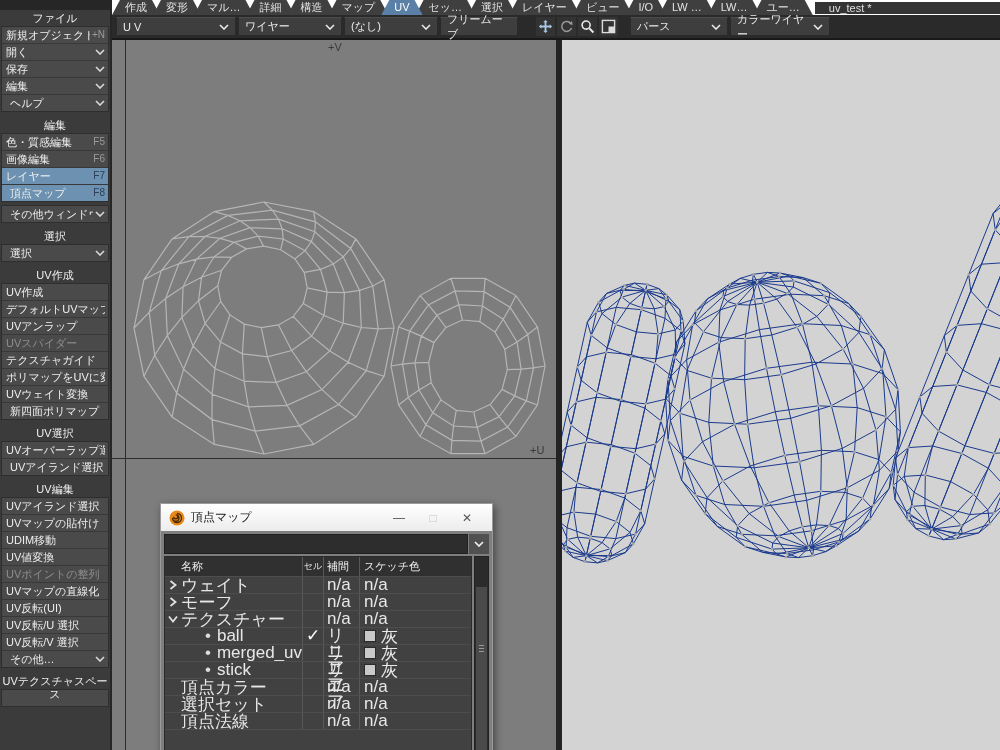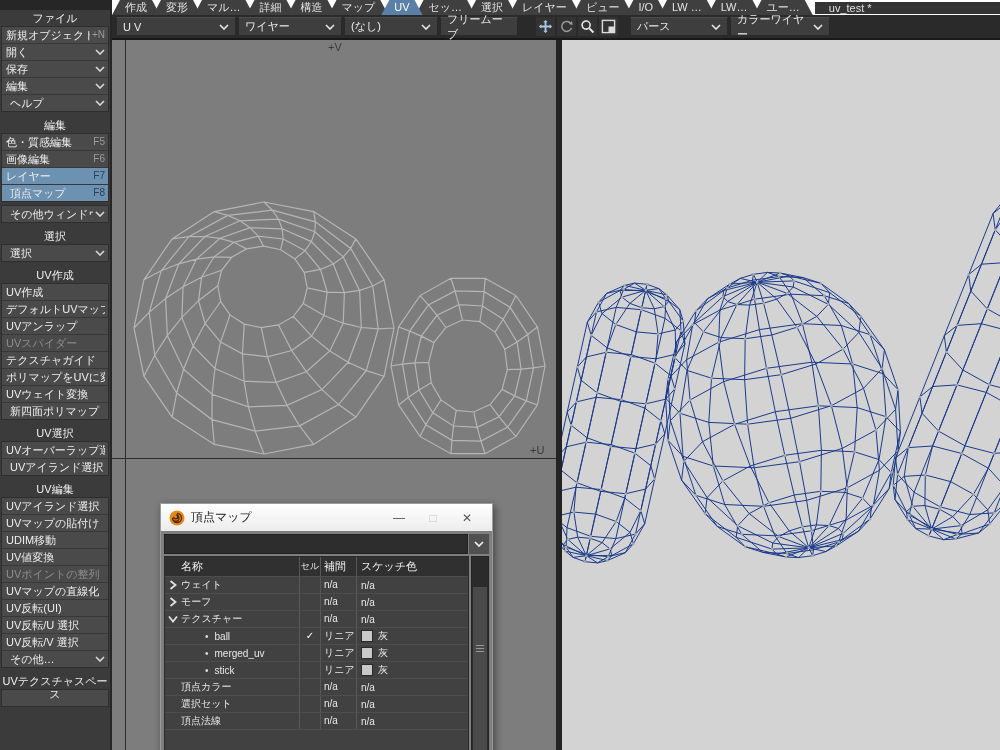--- a/index.html
+++ b/index.html
@@ -59,21 +59,21 @@
   .vmap-title .ttl{flex:1;font-size:12px;color:#222;margin-left:6px;}
   .win-btn{width:34px;text-align:center;font-size:12px;color:#555;cursor:default;}
   .win-btn.max{color:#c6c6c6;}
   .vmap-body{padding:3px;}
   .combo-row{display:flex;}
   .combo{flex:1;height:20px;background:#2d2d2d;border:1px solid #1f1f1f;box-sizing:border-box;}
   .combo-btn{width:20px;height:20px;background:#505050;margin-left:1px;display:flex;align-items:center;justify-content:center;color:#eee;}
   .table-wrap{display:flex;margin-top:2px;}
   .vtable{flex:1;border:1px solid #2a2a2a;}
   .vhead{display:flex;height:19px;background:#303030;color:#f0f0f0;font-size:11px;align-items:center;}
-  .vrow{display:flex;height:16px;background:#414141;border-top:1px solid #4d4d4d;color:#e8e8e8;font-size:10px;align-items:center;}
+  .vrow{display:flex;height:16px;background:#414141;border-top:1px solid #4d4d4d;color:#e8e8e8;font-size:17px;align-items:center;}
   .c-name{flex:1;display:flex;align-items:center;overflow:hidden;white-space:nowrap;align-self:stretch;}
   .c-cell{width:20px;text-align:center;align-self:stretch;line-height:16px;border-left:1px solid #585858;}
   .c-interp{width:36px;padding-left:3px;align-self:stretch;line-height:16px;border-left:1px solid #585858;box-sizing:border-box;}
   .c-sketch{width:112px;padding-left:4px;align-self:stretch;display:flex;align-items:center;border-left:1px solid #585858;box-sizing:border-box;}
   .vhead .c-name{padding-left:16px;}
   .vhead .c-cell,.vhead .c-interp,.vhead .c-sketch{line-height:19px;}
   .tree-arrow{width:10px;margin:0 3px 0 3px;flex:0 0 auto;}
   .tree-pad{width:16px;flex:0 0 auto;}
   .bullet{margin:0 6px 0 40px;color:#ddd;}
   .checkmark{color:#fff;font-weight:bold;}

